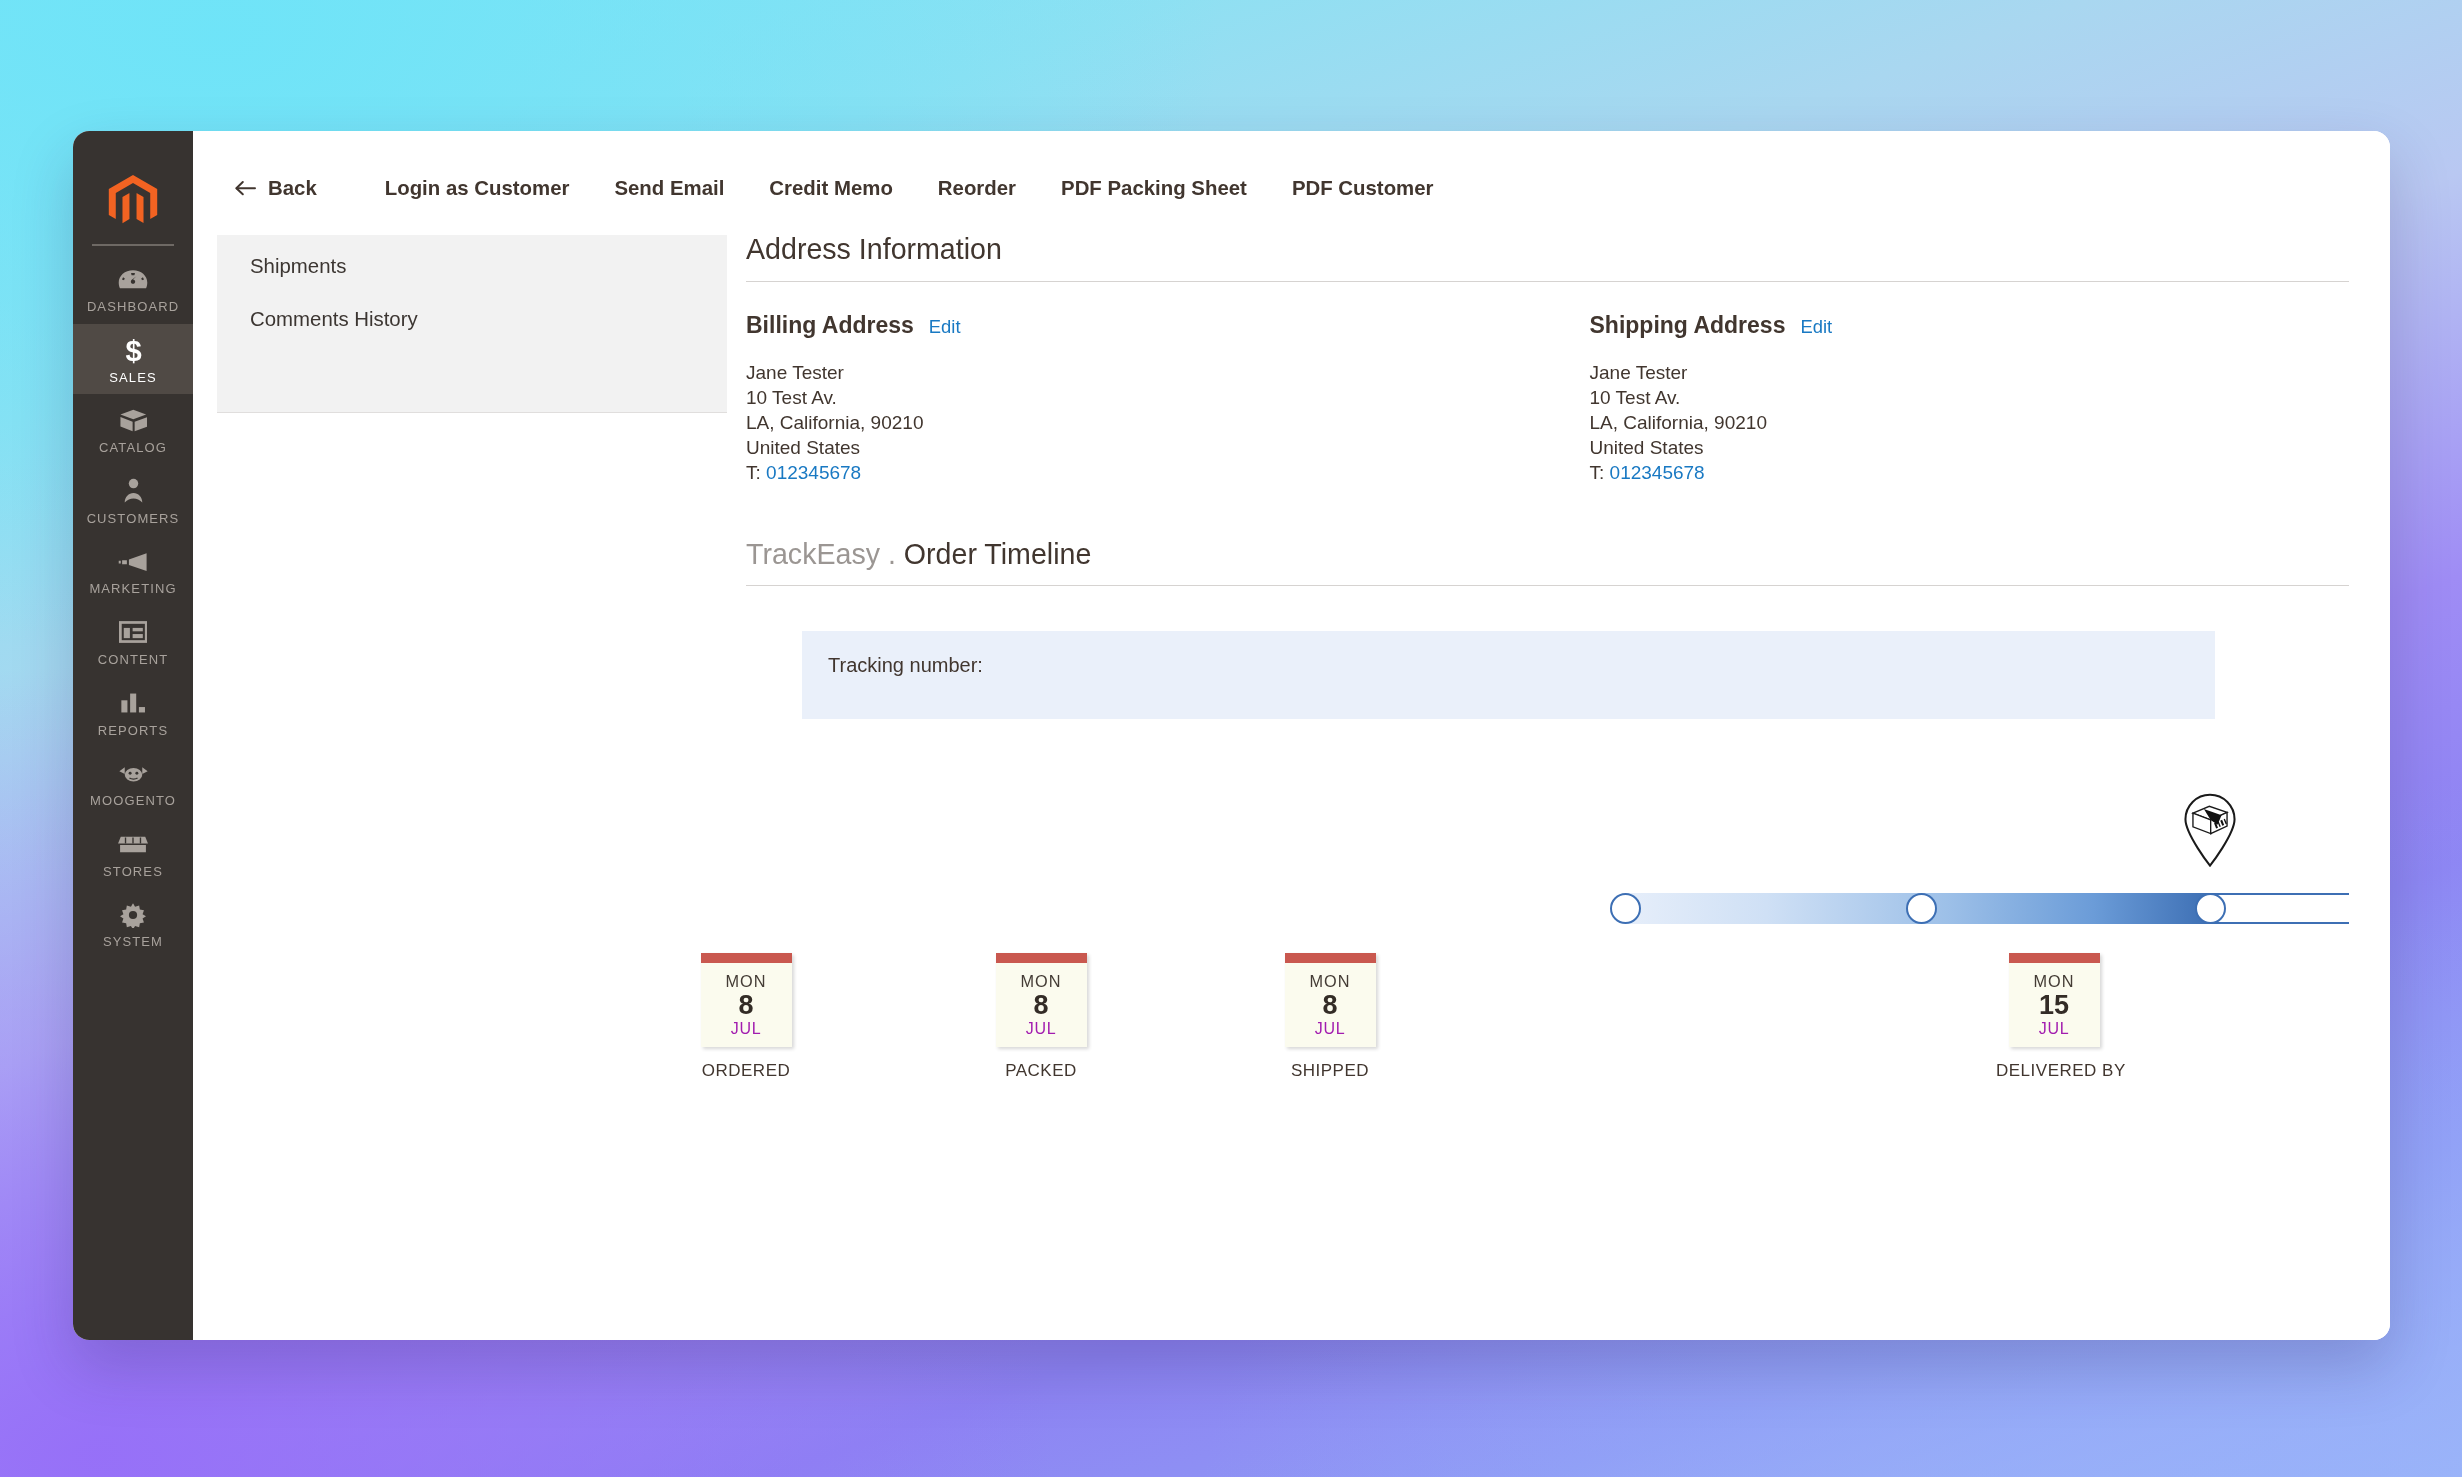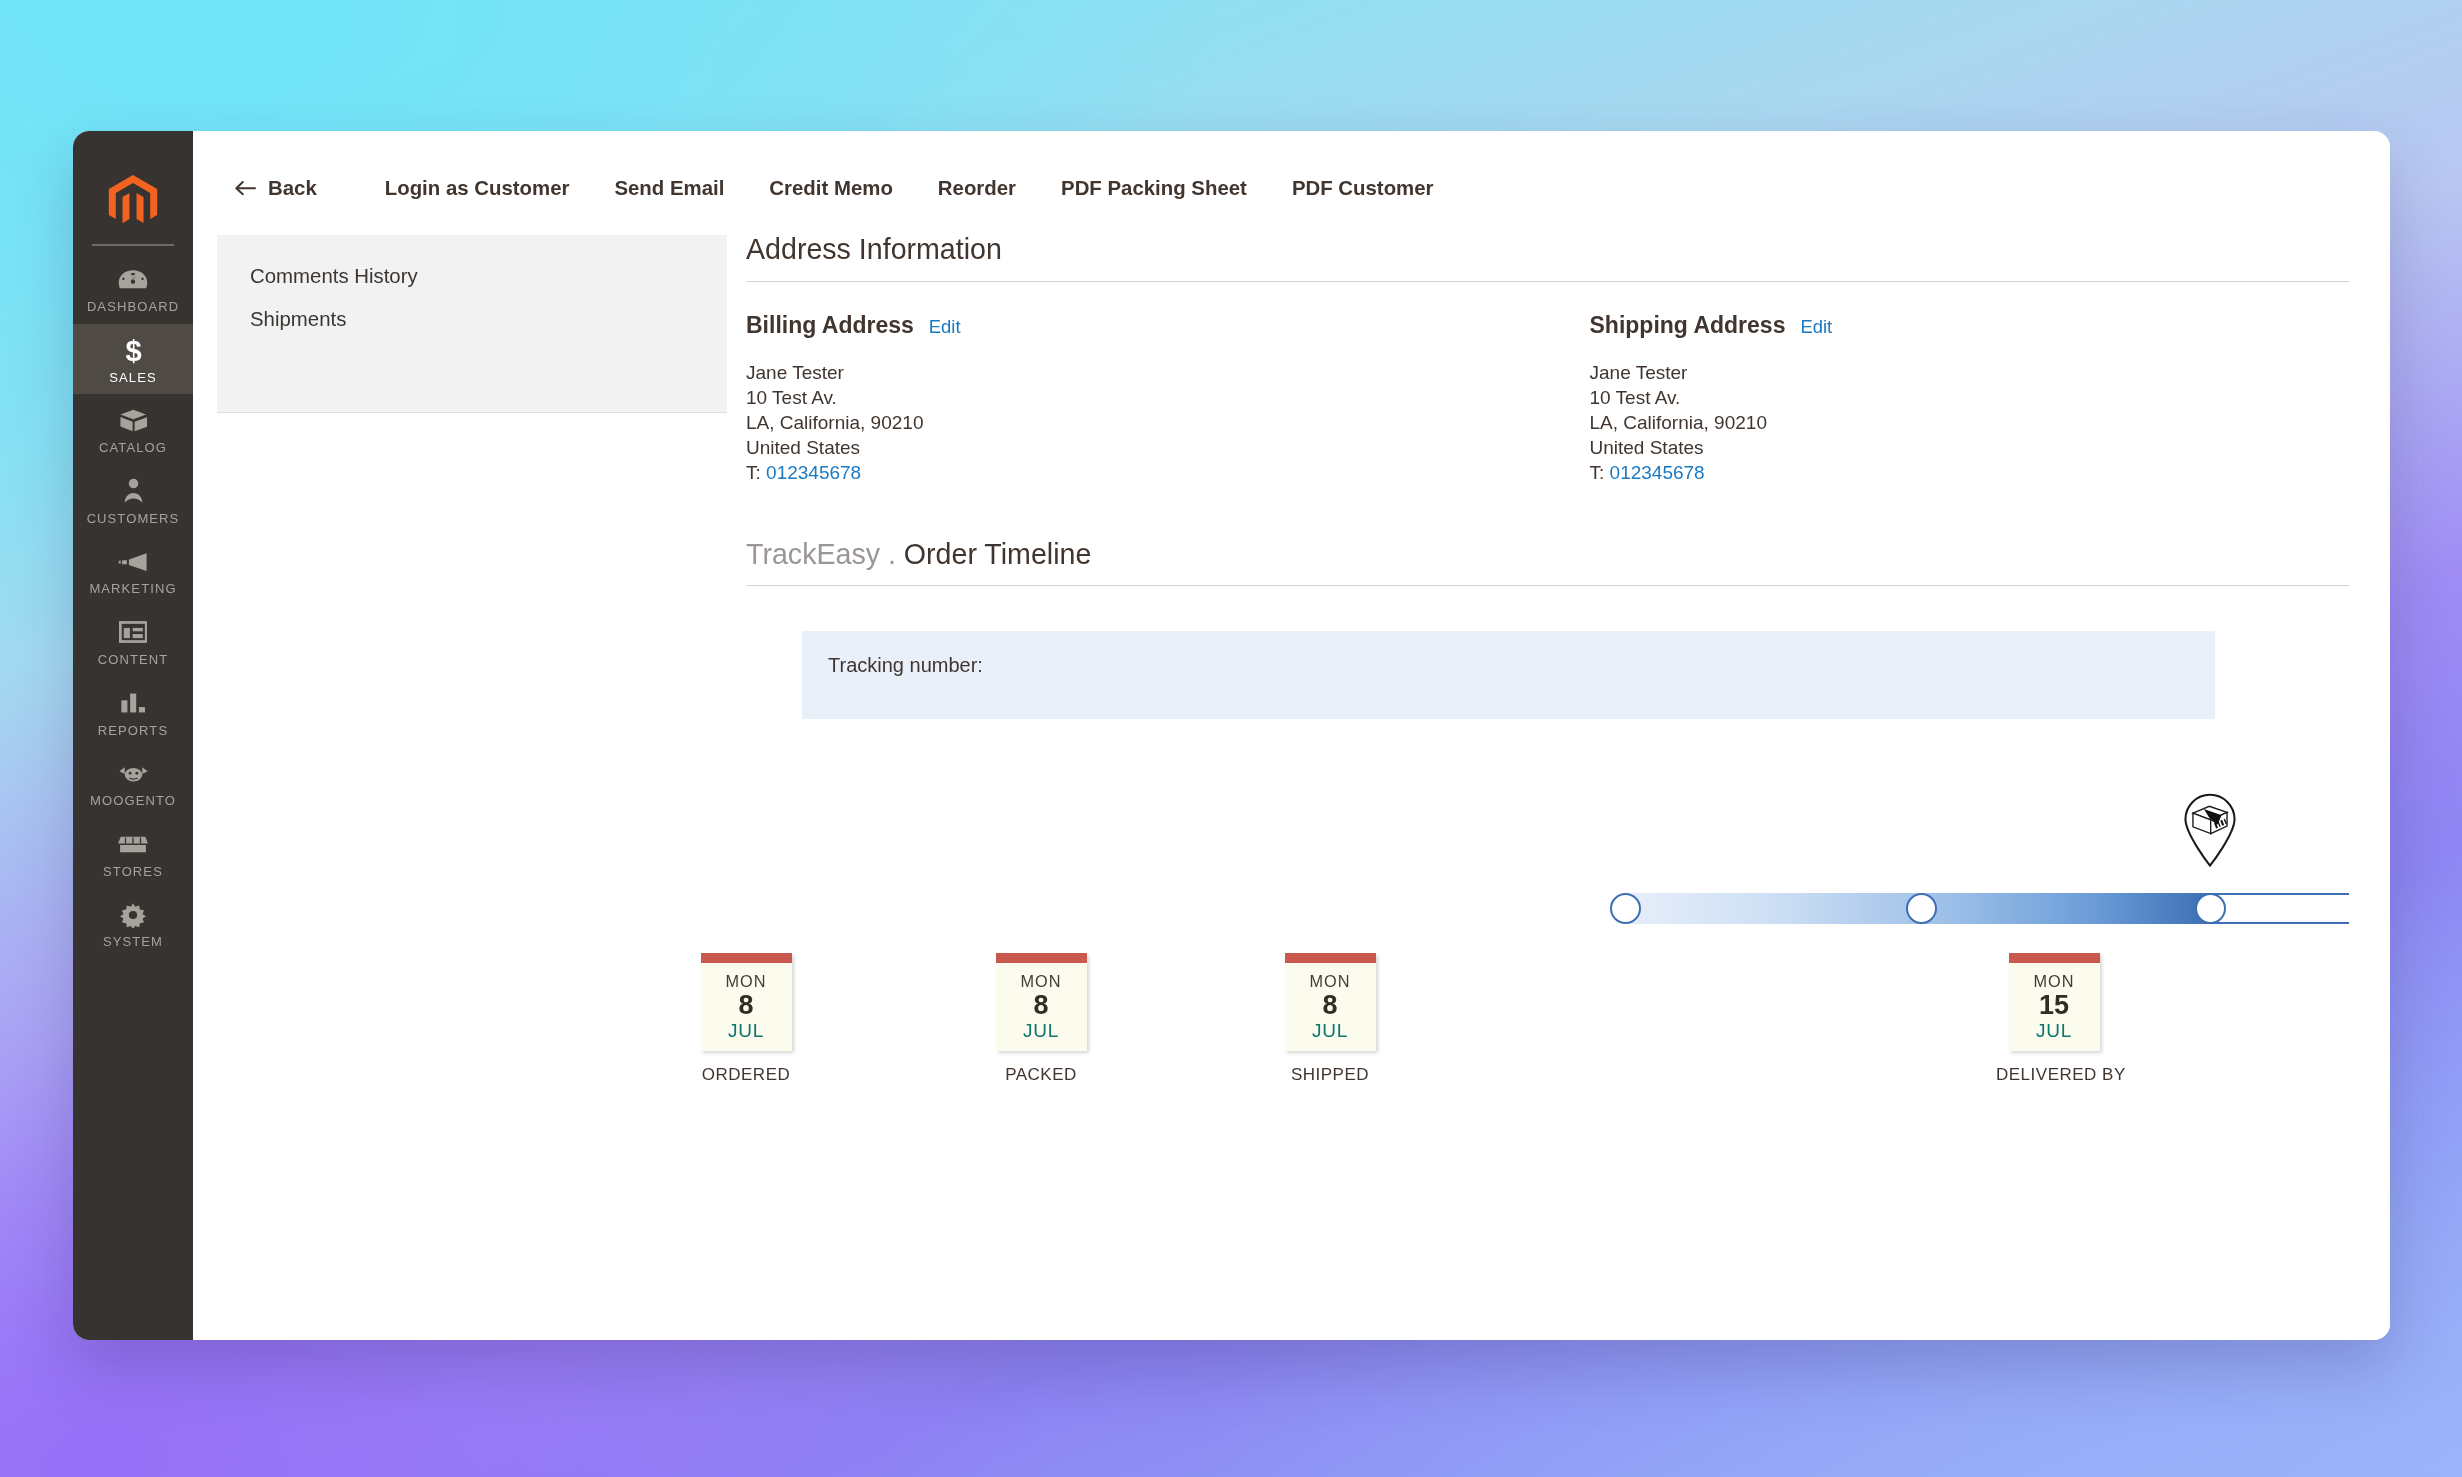--- a/index.html
+++ b/index.html
@@ -228,21 +228,21 @@
     background: #fbfbee;
     box-shadow: 2px 2px 3.4px rgba(0,0,0,0.16);
     padding-bottom: 9.5px;
   }
   .cal-top { height: 9.5px; background: #c9584f; }
   .cal-dow {
     font-size: 16.3px; color: #443c35; letter-spacing: 1px;
     padding-top: 9.5px;
   }
   .cal-day { font-size: 27px; font-weight: 700; color: #332c26; line-height: 1.05; }
-  .cal-mon { font-size: 19px; color: #0f766e; letter-spacing: 0.7px; }
+  .cal-mon { font-size: 16px; color: #a21caf; letter-spacing: 0.7px; }
   .cal-status {
     margin-top: 13.6px;
     font-size: 17px;
     color: #41362f;
     letter-spacing: 0.5px;
     white-space: nowrap;
   }
 </style>
 </head>
 <body>
@@ -377,22 +377,22 @@
       </div>
       <div class="tb-btn">Login as Customer</div>
       <div class="tb-btn">Send Email</div>
       <div class="tb-btn">Credit Memo</div>
       <div class="tb-btn">Reorder</div>
       <div class="tb-btn">PDF Packing Sheet</div>
       <div class="tb-btn">PDF Customer</div>
     </div>
 
     <div class="side-panel">
+      <div class="side-panel-item">Shipments</div>
       <div class="side-panel-item second">Comments History</div>
-      <div class="side-panel-item">Shipments</div>
     </div>
 
     <div class="main-pane">
 
       <div class="section-title">Address Information</div>
       <div class="title-rule"></div>
 
       <div class="addr-row">
         <div class="addr-col">
           <div class="addr-head">

